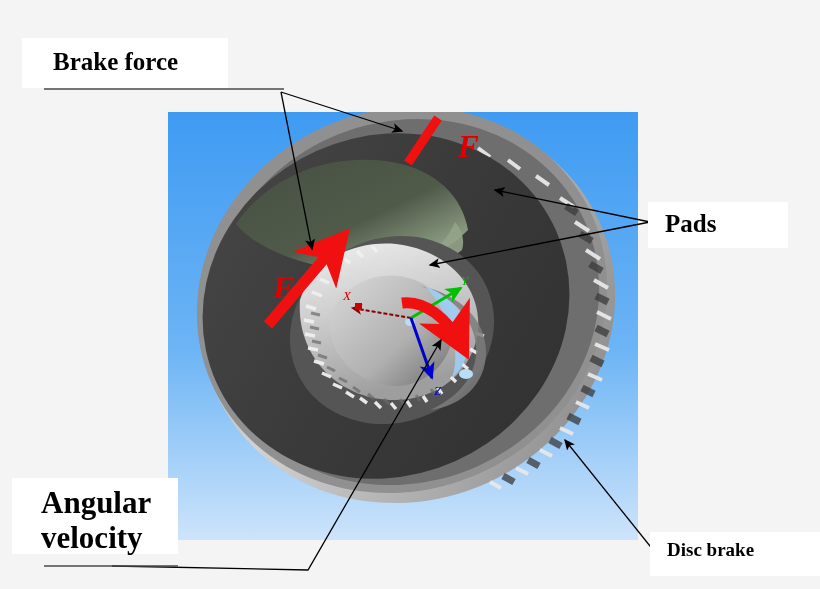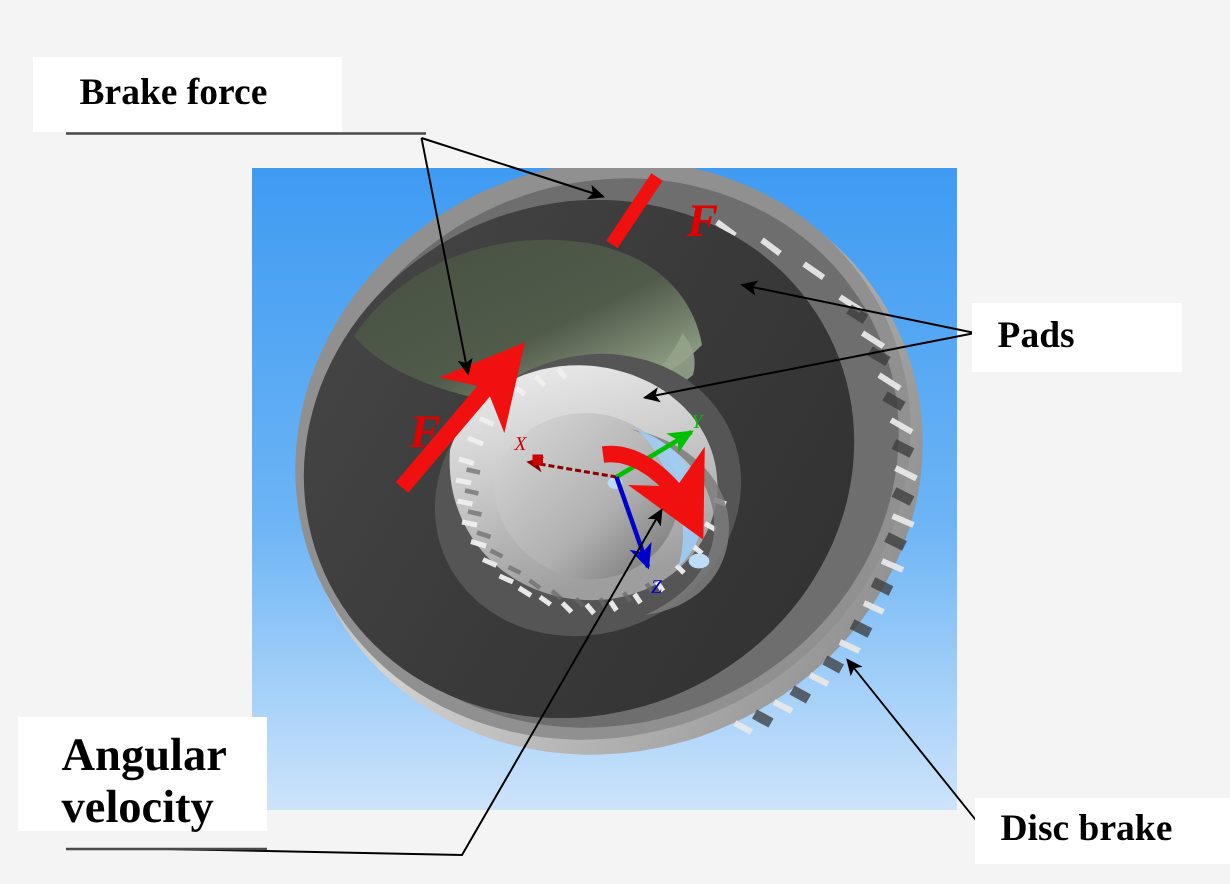--- a/index.html
+++ b/index.html
@@ -62,21 +62,21 @@
     height: 76px;
     font-size: 31px;
     padding: 8px 0 0 29px;
     box-sizing: border-box;
   }
   #callout-disc-brake {
     left: 650px;
     top: 532px;
     width: 170px;
     height: 44px;
-    font-size: 25px;
+    font-size: 19px;
     padding: 7px 0 0 17px;
     box-sizing: border-box;
   }
   .force-label {
     position: absolute;
     color: #e00000;
     font-family: "Liberation Serif", serif;
     font-style: italic;
     font-weight: bold;
     z-index: 25;

